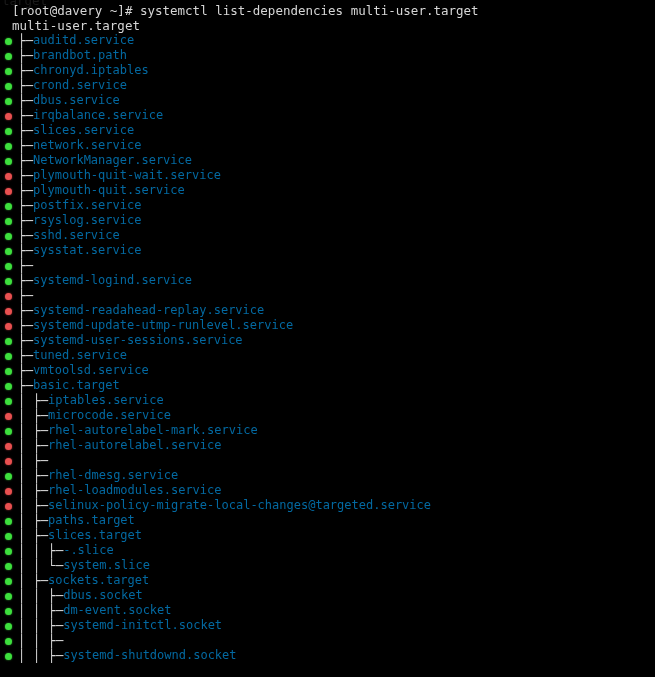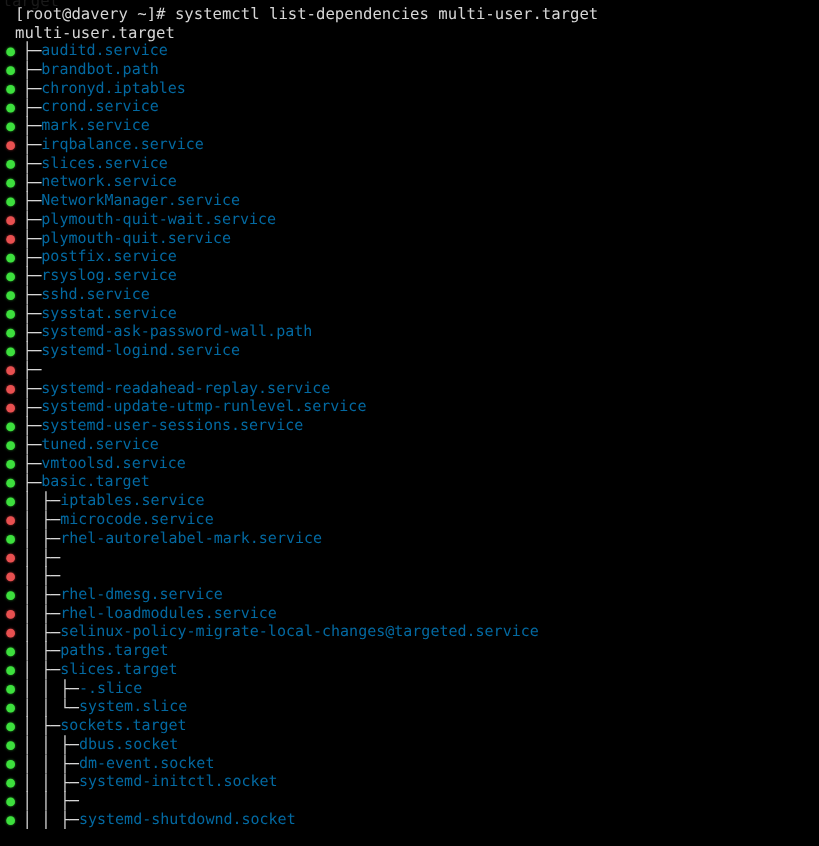--- a/index.html
+++ b/index.html
@@ -119,44 +119,44 @@
 
     <div class="line prompt-line">[root@davery ~]# systemctl list-dependencies multi-user.target</div>
 
     <div class="line">multi-user.target</div>
 
     <div id="dep-list">
         <div class="dep-line"><span class="dot-slot"><span class="dot green"></span></span><span class="tree">├─</span><span class="unit">auditd.service</span></div>
         <div class="dep-line"><span class="dot-slot"><span class="dot green"></span></span><span class="tree">├─</span><span class="unit">brandbot.path</span></div>
         <div class="dep-line"><span class="dot-slot"><span class="dot green"></span></span><span class="tree">├─</span><span class="unit">chronyd.iptables</span></div>
         <div class="dep-line"><span class="dot-slot"><span class="dot green"></span></span><span class="tree">├─</span><span class="unit">crond.service</span></div>
-        <div class="dep-line"><span class="dot-slot"><span class="dot green"></span></span><span class="tree">├─</span><span class="unit">mark.service</span></div>
+        <div class="dep-line"><span class="dot-slot"><span class="dot green"></span></span><span class="tree">├─</span><span class="unit">dbus.service</span></div>
         <div class="dep-line"><span class="dot-slot"><span class="dot red"></span></span><span class="tree">├─</span><span class="unit">irqbalance.service</span></div>
         <div class="dep-line"><span class="dot-slot"><span class="dot green"></span></span><span class="tree">├─</span><span class="unit">slices.service</span></div>
         <div class="dep-line"><span class="dot-slot"><span class="dot green"></span></span><span class="tree">├─</span><span class="unit">network.service</span></div>
         <div class="dep-line"><span class="dot-slot"><span class="dot green"></span></span><span class="tree">├─</span><span class="unit">NetworkManager.service</span></div>
         <div class="dep-line"><span class="dot-slot"><span class="dot red"></span></span><span class="tree">├─</span><span class="unit">plymouth-quit-wait.service</span></div>
         <div class="dep-line"><span class="dot-slot"><span class="dot red"></span></span><span class="tree">├─</span><span class="unit">plymouth-quit.service</span></div>
         <div class="dep-line"><span class="dot-slot"><span class="dot green"></span></span><span class="tree">├─</span><span class="unit">postfix.service</span></div>
         <div class="dep-line"><span class="dot-slot"><span class="dot green"></span></span><span class="tree">├─</span><span class="unit">rsyslog.service</span></div>
         <div class="dep-line"><span class="dot-slot"><span class="dot green"></span></span><span class="tree">├─</span><span class="unit">sshd.service</span></div>
         <div class="dep-line"><span class="dot-slot"><span class="dot green"></span></span><span class="tree">├─</span><span class="unit">sysstat.service</span></div>
-        <div class="dep-line"><span class="dot-slot"><span class="dot green"></span></span><span class="tree">├─</span><span class="unit">systemd-ask-password-wall.path</span></div>
+        <div class="dep-line"><span class="dot-slot"><span class="dot green"></span></span><span class="tree">├─</span></div>
         <div class="dep-line"><span class="dot-slot"><span class="dot green"></span></span><span class="tree">├─</span><span class="unit">systemd-logind.service</span></div>
         <div class="dep-line"><span class="dot-slot"><span class="dot red"></span></span><span class="tree">├─</span></div>
         <div class="dep-line"><span class="dot-slot"><span class="dot red"></span></span><span class="tree">├─</span><span class="unit">systemd-readahead-replay.service</span></div>
         <div class="dep-line"><span class="dot-slot"><span class="dot red"></span></span><span class="tree">├─</span><span class="unit">systemd-update-utmp-runlevel.service</span></div>
         <div class="dep-line"><span class="dot-slot"><span class="dot green"></span></span><span class="tree">├─</span><span class="unit">systemd-user-sessions.service</span></div>
         <div class="dep-line"><span class="dot-slot"><span class="dot green"></span></span><span class="tree">├─</span><span class="unit">tuned.service</span></div>
         <div class="dep-line"><span class="dot-slot"><span class="dot green"></span></span><span class="tree">├─</span><span class="unit">vmtoolsd.service</span></div>
         <div class="dep-line"><span class="dot-slot"><span class="dot green"></span></span><span class="tree">├─</span><span class="unit">basic.target</span></div>
         <div class="dep-line"><span class="dot-slot"><span class="dot green"></span></span><span class="tree">│ ├─</span><span class="unit">iptables.service</span></div>
         <div class="dep-line"><span class="dot-slot"><span class="dot red"></span></span><span class="tree">│ ├─</span><span class="unit">microcode.service</span></div>
         <div class="dep-line"><span class="dot-slot"><span class="dot green"></span></span><span class="tree">│ ├─</span><span class="unit">rhel-autorelabel-mark.service</span></div>
-        <div class="dep-line"><span class="dot-slot"><span class="dot red"></span></span><span class="tree">│ ├─</span></div>
+        <div class="dep-line"><span class="dot-slot"><span class="dot red"></span></span><span class="tree">│ ├─</span><span class="unit">rhel-autorelabel.service</span></div>
         <div class="dep-line"><span class="dot-slot"><span class="dot red"></span></span><span class="tree">│ ├─</span></div>
         <div class="dep-line"><span class="dot-slot"><span class="dot green"></span></span><span class="tree">│ ├─</span><span class="unit">rhel-dmesg.service</span></div>
         <div class="dep-line"><span class="dot-slot"><span class="dot red"></span></span><span class="tree">│ ├─</span><span class="unit">rhel-loadmodules.service</span></div>
         <div class="dep-line"><span class="dot-slot"><span class="dot red"></span></span><span class="tree">│ ├─</span><span class="unit">selinux-policy-migrate-local-changes@targeted.service</span></div>
         <div class="dep-line"><span class="dot-slot"><span class="dot green"></span></span><span class="tree">│ ├─</span><span class="unit">paths.target</span></div>
         <div class="dep-line"><span class="dot-slot"><span class="dot green"></span></span><span class="tree">│ ├─</span><span class="unit">slices.target</span></div>
         <div class="dep-line"><span class="dot-slot"><span class="dot green"></span></span><span class="tree">│ │ ├─</span><span class="unit">-.slice</span></div>
         <div class="dep-line"><span class="dot-slot"><span class="dot green"></span></span><span class="tree">│ │ └─</span><span class="unit">system.slice</span></div>
         <div class="dep-line"><span class="dot-slot"><span class="dot green"></span></span><span class="tree">│ ├─</span><span class="unit">sockets.target</span></div>
         <div class="dep-line"><span class="dot-slot"><span class="dot green"></span></span><span class="tree">│ │ ├─</span><span class="unit">dbus.socket</span></div>

